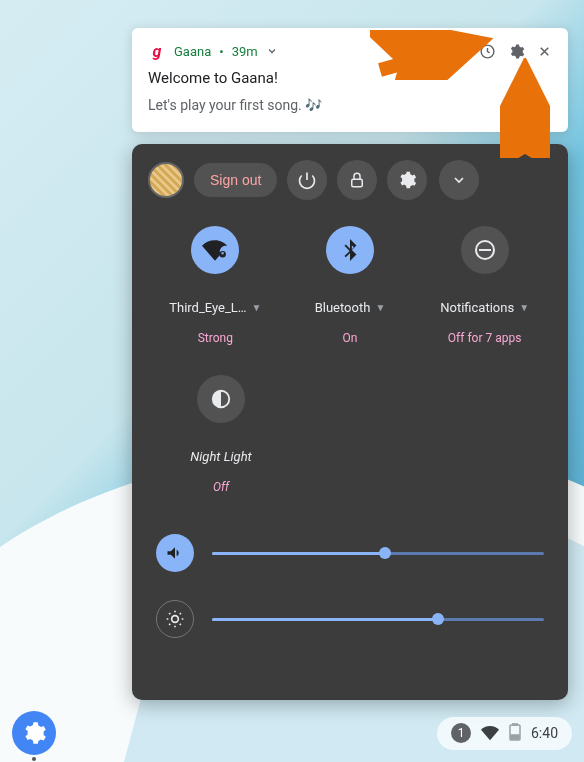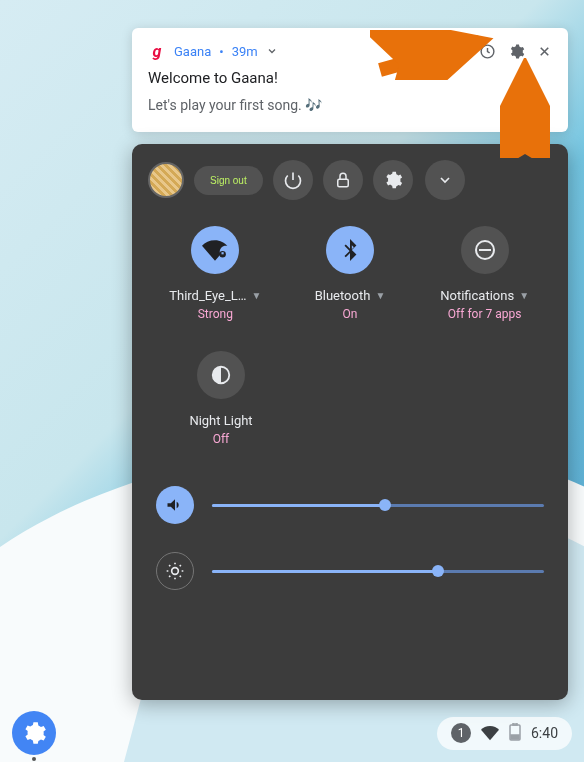--- a/index.html
+++ b/index.html
@@ -54,21 +54,21 @@
       background: #fff;
       display: flex;
       align-items: center;
       justify-content: center;
       font-weight: bold;
       color: #e90e43;
       font-size: 16px;
       font-style: italic;
     }
     .app-name, .notif-time, .notif-dot {
-      color: #3b82f6;
+      color: #15803d;
       font-size: 13px;
     }
     .notif-chevron {
       color: #5f6368;
     }
     .notif-actions {
       margin-left: auto;
       display: flex;
       gap: 12px;
       align-items: center;
@@ -127,22 +127,22 @@
       height: 36px;
       border-radius: 50%;
       background: linear-gradient(45deg, #e8c78a 25%, #d4a956 25%, #d4a956 50%, #e8c78a 50%, #e8c78a 75%, #d4a956 75%);
       background-size: 8px 8px;
       border: 2px solid #666;
     }
     .sign-out {
       padding: 9px 16px;
       background: #525252;
       border-radius: 20px;
-      color: #bef264;
-      font-size: 10px;
+      color: #fca5a5;
+      font-size: 14px;
       border: none;
       cursor: pointer;
     }
     .round-btn {
       width: 40px;
       height: 40px;
       border-radius: 50%;
       background: #525252;
       border: none;
       color: #e8eaed;
@@ -157,20 +157,21 @@
     .toggle-row {
       display: flex;
       justify-content: space-around;
       margin-bottom: 30px;
     }
     .toggle-item {
       display: flex;
       flex-direction: column;
       align-items: center;
       width: 130px;
+      gap: 12px;
     }
     .toggle-circle {
       width: 48px;
       height: 48px;
       border-radius: 50%;
       display: flex;
       align-items: center;
       justify-content: center;
       margin-bottom: 14px;
       cursor: pointer;
@@ -432,21 +433,21 @@
           </svg>
       </div>
       <div class="toggle-label">
         <span>Notifications</span>
         <span class="dropdown-arrow">▼</span>
       </div>
       <div class="toggle-status">Off for 7 apps</div>
     </div>
   </div>
 
-  <div class="toggle-row" style="justify-content:flex-start; padding-left:8px;">
+  <div class="toggle-row" style="justify-content:flex-start; padding-left:8px;font-style:italic;">
     <div class="toggle-item">
       <div class="toggle-circle off">
         <svg width="22" height="22" viewBox="0 0 24 24" fill="#e8eaed">
             <path d="M12 3a9 9 0 000 18V3z"></path>
             <circle cx="12" cy="12" r="9" fill="none" stroke="#e8eaed" stroke-width="2"></circle>
           </svg>
       </div>
       <div class="toggle-label">
         <span>Night Light</span>
       </div>

